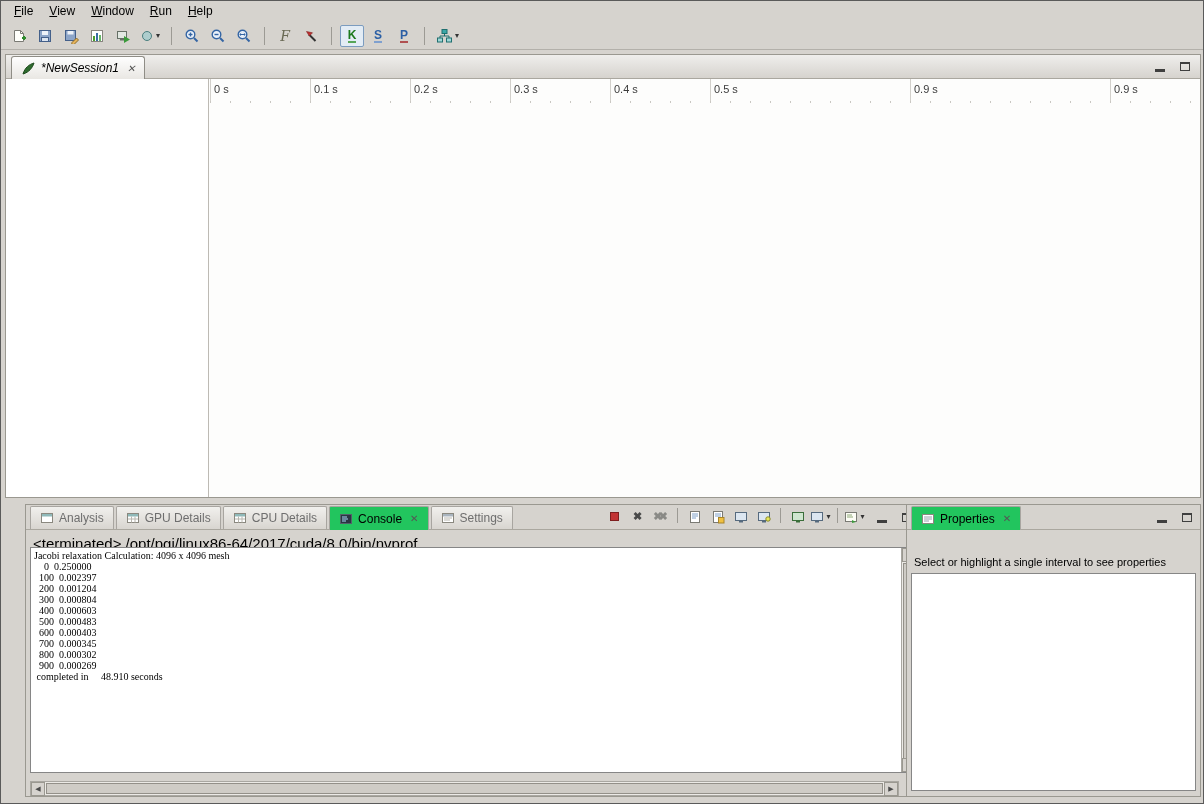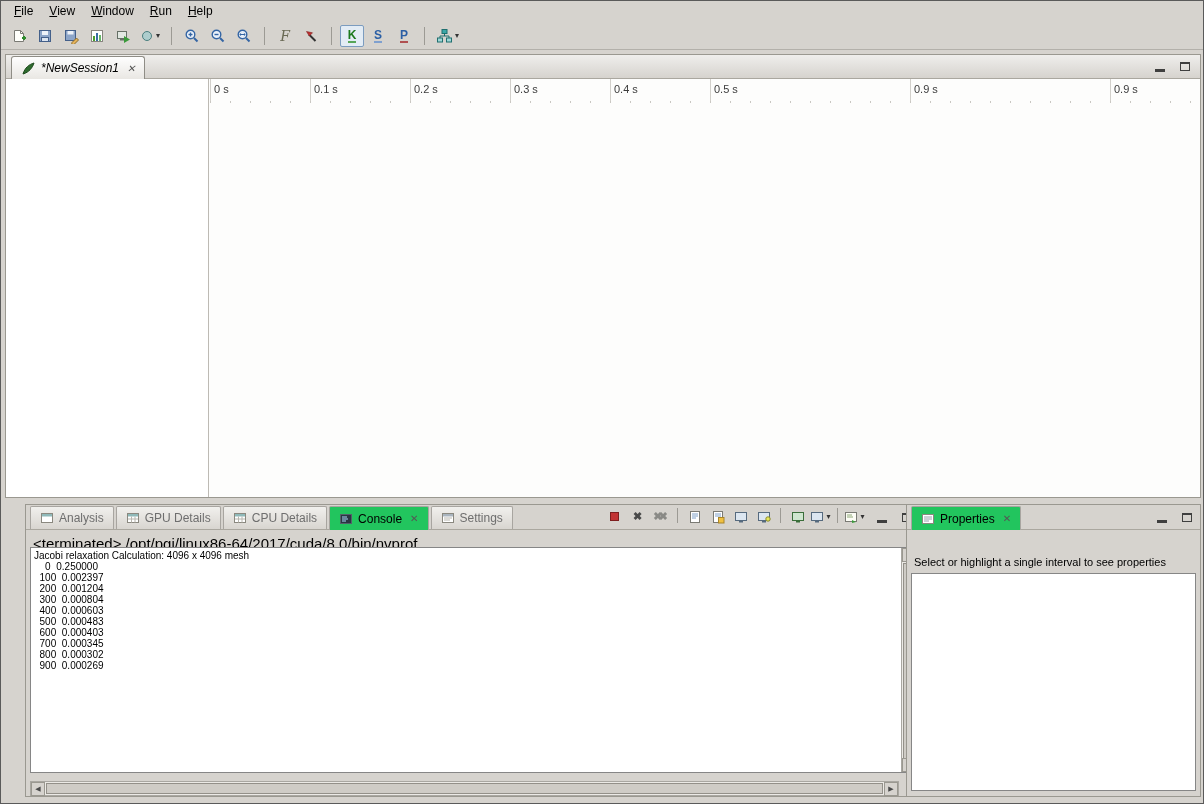--- a/index.html
+++ b/index.html
@@ -54,21 +54,21 @@
   .sq-red { width:9px; height:9px; background:#c23434; border:1px solid #7e1f1f; }
   .xglyph { font-size:11px; font-weight:bold; color:#4a4a4a; line-height:11px; }
   .xglyph.dim { color:#8a8a86; }
   .dblx { letter-spacing:-4px; margin-right:4px; }
   .panel-minmax { display:flex; gap:7px; margin-left:6px; padding-bottom:3px; }
 
   
   .console-status { position:absolute; left:7px; top:30px; font-size:15px; color:#000; white-space:pre; }
   .console-box { position:absolute; left:4px; top:42px; width:887px; height:226px; background:#fff; border:1px solid #868686; }
   .console-text { position:absolute; left:3px; top:2px; right:17px; bottom:2px; overflow:hidden; font-family:"DejaVu Sans Mono", monospace; font-size:10px; line-height:11px; color:#000; }
-  .console-line { white-space:pre; height:11px; }
+  .console-line { white-space:pre; height:11px;font-family:Liberation Serif, serif; }
 
   
   .vscroll { position:absolute; right:0; top:0; bottom:0; width:15px; background:#eceae6; border-left:1px solid #a9a7a1; }
   .sbtn { position:absolute; left:0; width:14px; height:14px; background:#d6d3ce; border:1px solid #9a9890; display:flex; align-items:center; justify-content:center; font-size:7px; color:#4a4a4a; cursor:default; }
   .sbtn.up { top:0; } .sbtn.down { bottom:0; }
   .vthumb { position:absolute; left:1px; top:15px; width:12px; height:196px; background:#cfccc6; border:1px solid #939089; cursor:default; }
   .hscroll { position:absolute; left:4px; top:276px; width:869px; height:15px; background:#eceae6; border:1px solid #a9a7a1; }
   .sbtn.left { left:0; top:0; } .sbtn.right { left:auto; right:0; top:0; }
   .hthumb { position:absolute; left:15px; top:1px; height:11px; right:15px; background:#cfccc6; border:1px solid #939089; cursor:default; }
 
@@ -449,20 +449,21 @@
           <div class="console-line">  500  0.000483</div>
 
           <div class="console-line">  600  0.000403</div>
 
           <div class="console-line">  700  0.000345</div>
 
           <div class="console-line">  800  0.000302</div>
 
           <div class="console-line">  900  0.000269</div>
 
+          <div class="console-line"> completed in     48.910 seconds</div>
 
       </div>
       <div class="vscroll">
         <div class="sbtn up">
             <span>▲</span>
           </div>
         <div class="vthumb"></div>
         <div class="sbtn down">
             <span>▼</span>
           </div>

